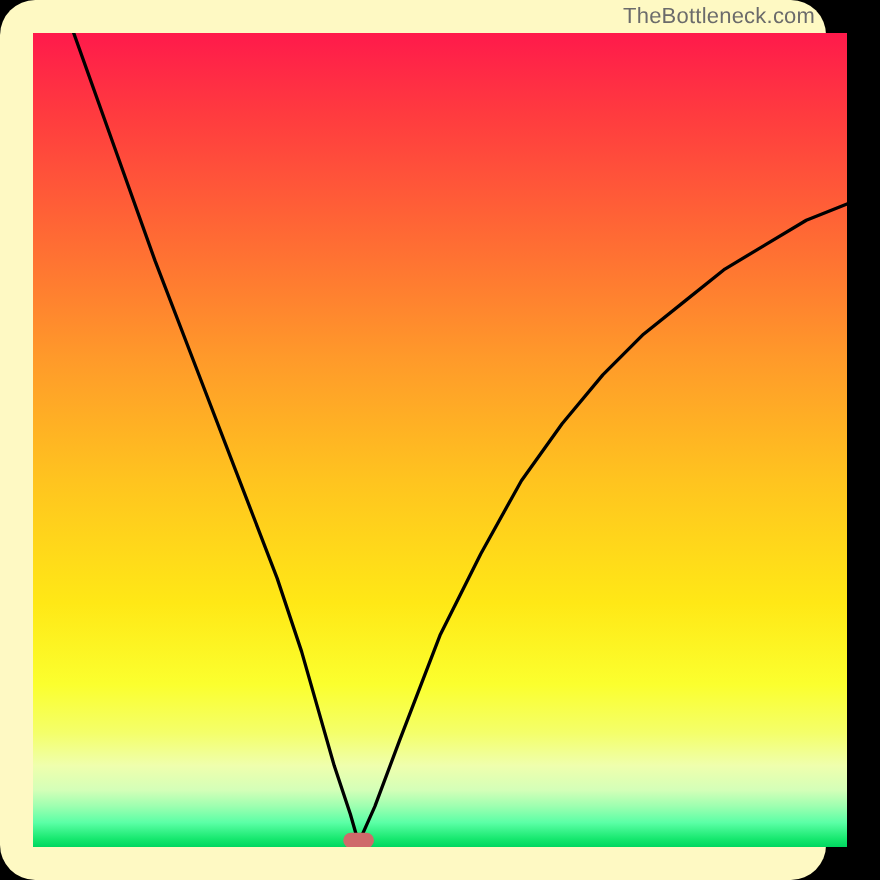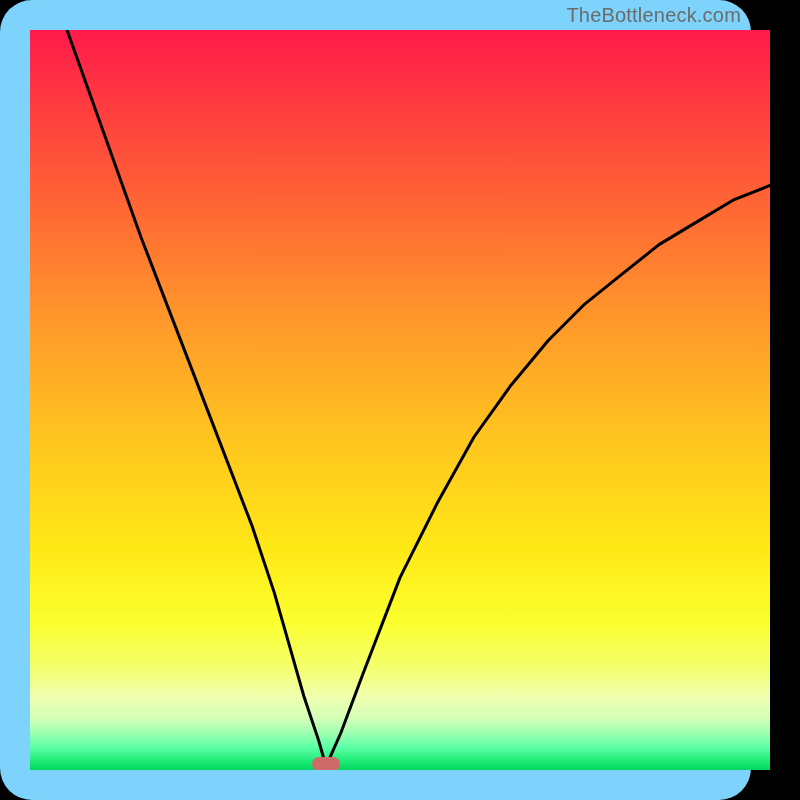--- a/index.html
+++ b/index.html
@@ -10,21 +10,21 @@
     background: #000;
     overflow: hidden;
     font-family: Arial, Helvetica, sans-serif;
   }
   .frame {
     position: absolute;
     top: 0;
     left: 0;
     width: 751px;
     height: 800px;
-    background: #7dd3fc;
+    background: #fef9c3;
     border-radius: 32px;
   }
   .plot-area {
     position: absolute;
     top: 30px;
     left: 30px;
     width: 740px;
     height: 740px;
     overflow: hidden;
   }

